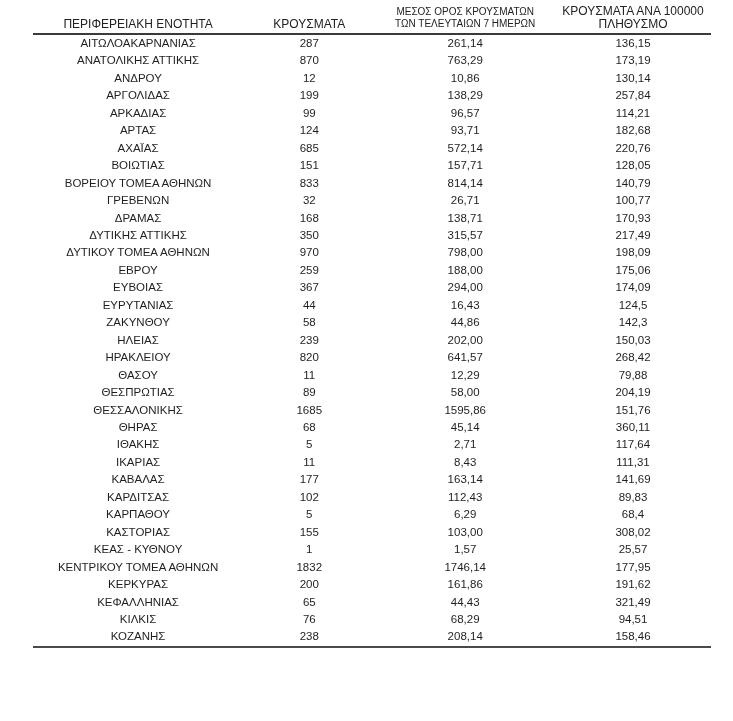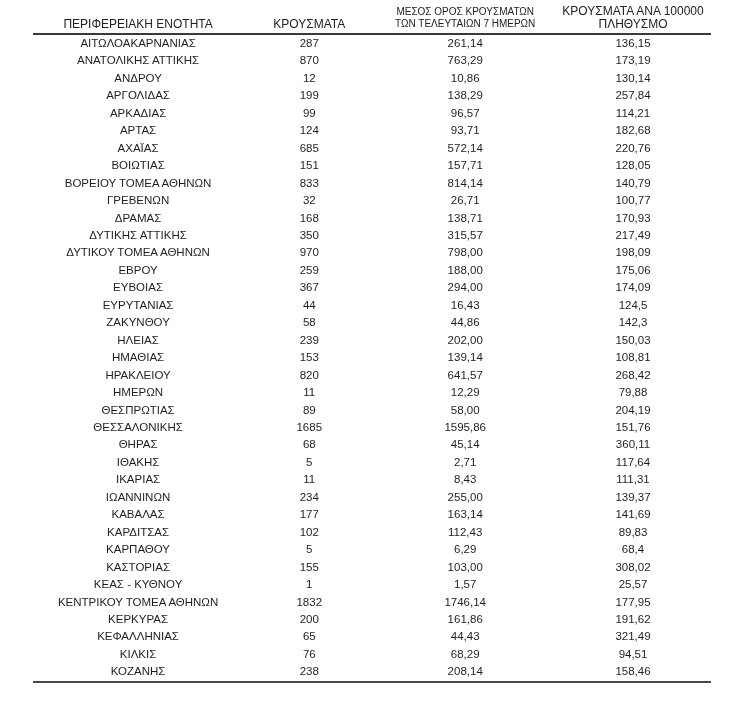--- a/index.html
+++ b/index.html
@@ -191,33 +191,27 @@
           <td>44,86</td>
           <td>142,3</td>
         </tr>
         <tr>
           <td>ΗΛΕΙΑΣ</td>
           <td>239</td>
           <td>202,00</td>
           <td>150,03</td>
         </tr>
         <tr>
-          <td>ΗΜΑΘΙΑΣ</td>
-          <td>153</td>
-          <td>139,14</td>
-          <td>108,81</td>
-        </tr>
-        <tr>
           <td>ΗΡΑΚΛΕΙΟΥ</td>
           <td>820</td>
           <td>641,57</td>
           <td>268,42</td>
         </tr>
         <tr>
-          <td>ΗΜΕΡΩΝ</td>
+          <td>ΘΑΣΟΥ</td>
           <td>11</td>
           <td>12,29</td>
           <td>79,88</td>
         </tr>
         <tr>
           <td>ΘΕΣΠΡΩΤΙΑΣ</td>
           <td>89</td>
           <td>58,00</td>
           <td>204,19</td>
         </tr>
@@ -237,26 +231,20 @@
           <td>ΙΘΑΚΗΣ</td>
           <td>5</td>
           <td>2,71</td>
           <td>117,64</td>
         </tr>
         <tr>
           <td>ΙΚΑΡΙΑΣ</td>
           <td>11</td>
           <td>8,43</td>
           <td>111,31</td>
-        </tr>
-        <tr>
-          <td>ΙΩΑΝΝΙΝΩΝ</td>
-          <td>234</td>
-          <td>255,00</td>
-          <td>139,37</td>
         </tr>
         <tr>
           <td>ΚΑΒΑΛΑΣ</td>
           <td>177</td>
           <td>163,14</td>
           <td>141,69</td>
         </tr>
         <tr>
           <td>ΚΑΡΔΙΤΣΑΣ</td>
           <td>102</td>

